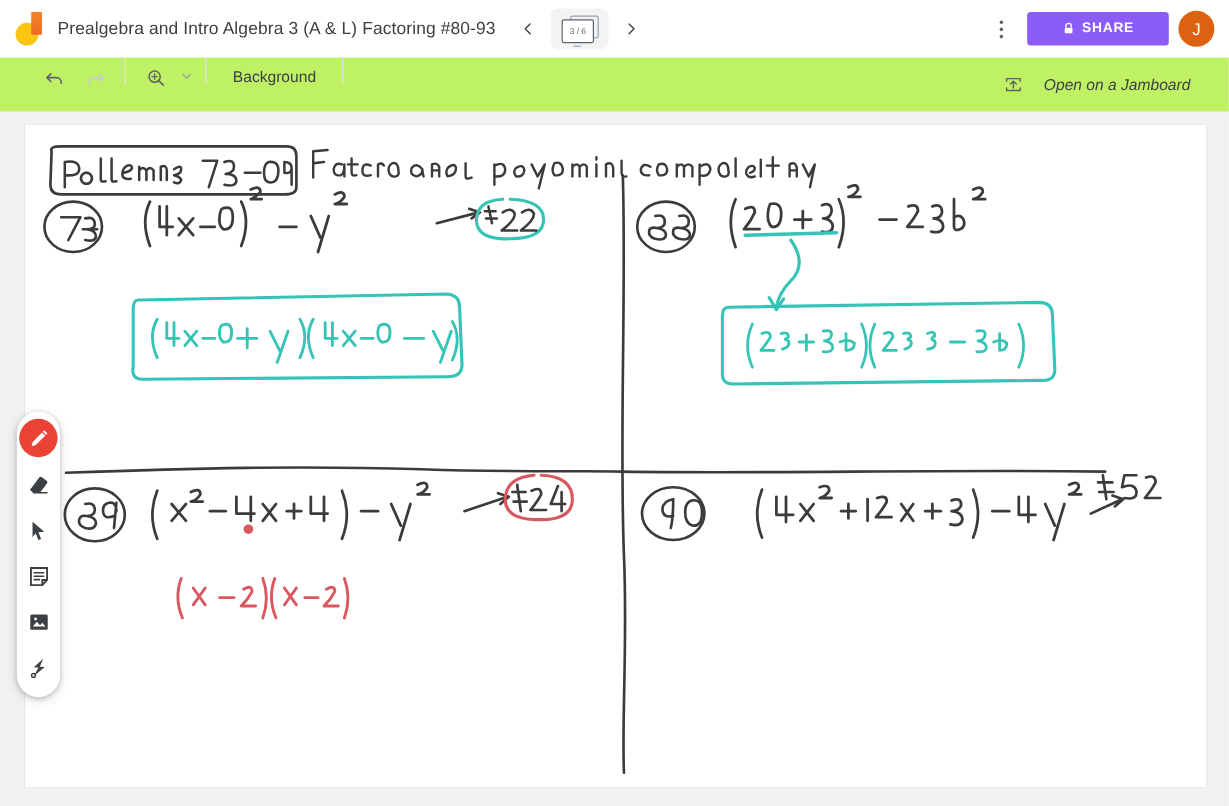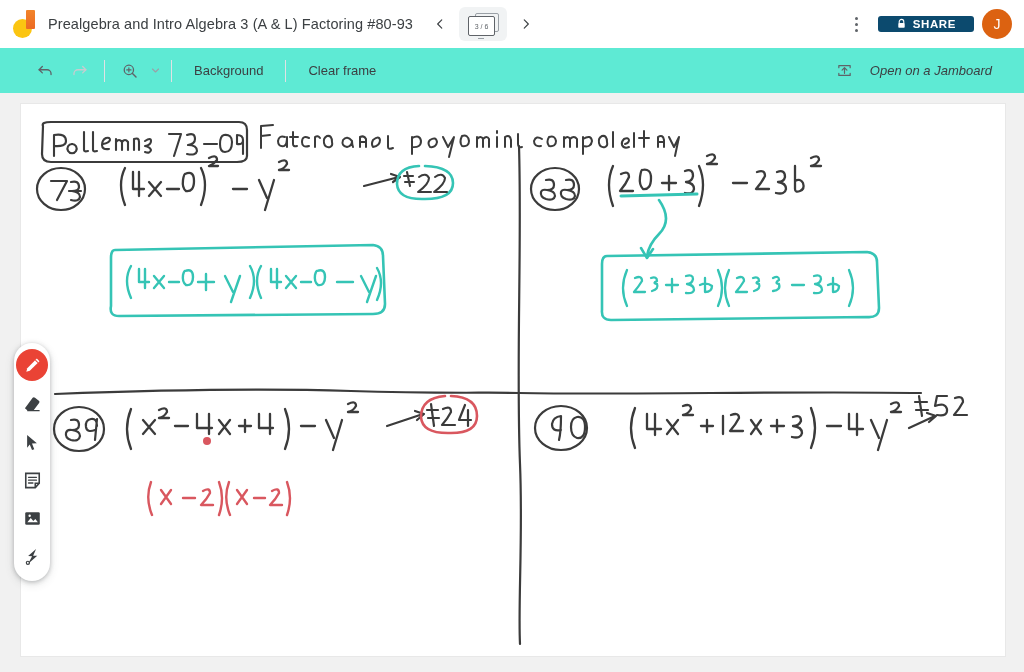--- a/index.html
+++ b/index.html
@@ -56,36 +56,36 @@
     position:absolute;left:19px;bottom:2px;width:6px;height:3px;
     border-bottom:1.5px solid #9aa0a6;
   }
   .hdr-right{margin-left:auto;display:flex;align-items:center;padding-right:12px;gap:8px;}
   .kebab{
     width:26px;height:30px;display:flex;flex-direction:column;align-items:center;
     justify-content:center;gap:3px;cursor:pointer;
   }
   .kebab i{width:3px;height:3px;background:#5f6368;border-radius:50%;display:block;}
   .share-btn{
-    height:16px;background:#0c4a6e;border-radius:3px;color:#fff;
-    display:flex;align-items:center;gap:6px;padding:0 18px;
+    height:28px;background:#8b5cf6;border-radius:3px;color:#fff;
+    display:flex;align-items:center;gap:6px;padding:0 29px;
     font-size:11.5px;font-weight:bold;letter-spacing:.6px;cursor:pointer;
   }
   .share-btn .lockicon{display:flex;align-items:center;}
   .avatar{
     width:30px;height:30px;border-radius:50%;background:#dc6211;color:#fff;
     display:flex;align-items:center;justify-content:center;
     font-size:14px;cursor:pointer;
   }
 
   
   .toolbar{
     position:absolute;left:0;top:48px;width:1024px;height:45px;
-    background:#5eead4;border-bottom:1px solid #e4e6e8;
-    display:flex;align-items:center;
+    background:#bef264;border-bottom:1px solid #e4e6e8;
+    display:flex;
   }
   .tb-ico{
     width:34px;height:34px;display:flex;align-items:center;justify-content:center;
     cursor:pointer;color:#5f6368;
   }
   .tb-ico.disabled{color:#c8cccf;cursor:default;}
   .tb-sep{width:1px;height:22px;background:#e0e2e4;margin:0 8px;}
   .tb-caret{
     width:16px;height:30px;display:flex;align-items:center;justify-content:center;
     cursor:pointer;
@@ -209,21 +209,20 @@
         <path d="M2 4 L6 8 L10 4" fill="none" stroke="#9aa0a6" stroke-width="1.5" stroke-linecap="round" stroke-linejoin="round"></path>
       </svg>
     </div>
 
     <div class="tb-sep"></div>
 
     <div class="tb-text">Background</div>
 
     <div class="tb-sep"></div>
 
-    <div class="tb-text">Clear frame</div>
 
     <div class="tb-right">
       <div class="tb-ico">
         <svg width="17" height="17" viewBox="0 0 24 24">
           <path d="M4 8 V5 h16 v3 M4 16 v3 h16 v-3" fill="none" stroke="#5f6368" stroke-width="1.7" stroke-linecap="round" stroke-linejoin="round"></path>
           <path d="M12 16 V8 M8.6 11.4 L12 8 L15.4 11.4" fill="none" stroke="#5f6368" stroke-width="1.7" stroke-linecap="round" stroke-linejoin="round"></path>
         </svg>
       </div>
       <div class="tb-text">Open on a Jamboard</div>
     </div>

